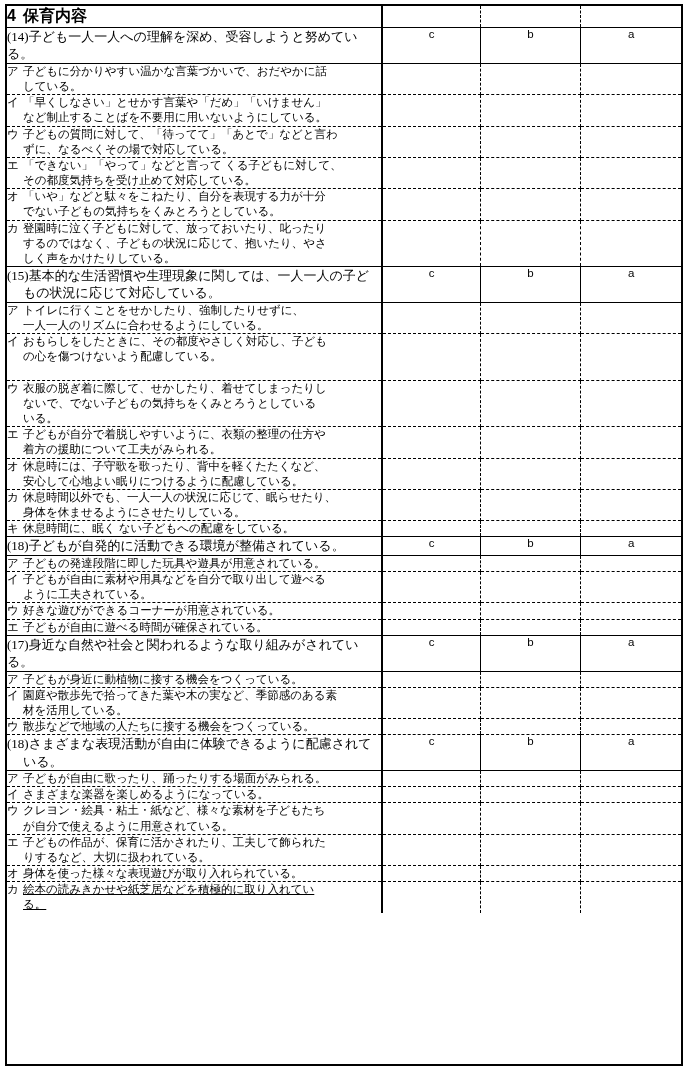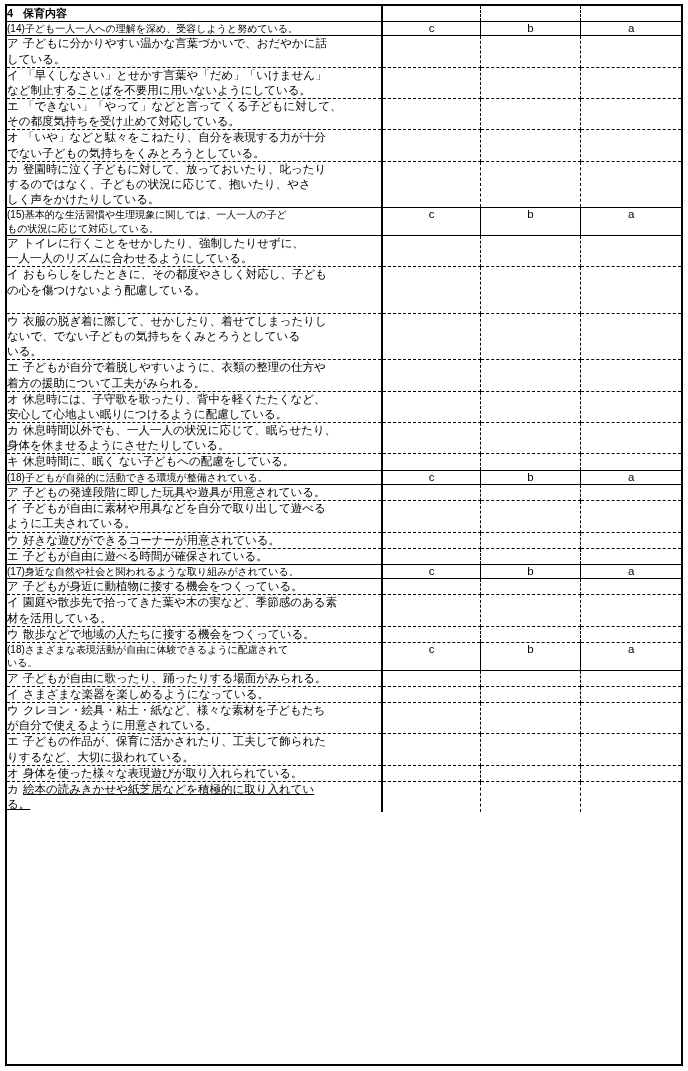--- a/index.html
+++ b/index.html
@@ -58,30 +58,30 @@
     border-bottom:1px solid #000;
     padding-top:1px;
   }
   .hdrcell.last{border-right:none;}
 
   .sectionhdr{
     font-weight:bold;
     padding:2px 2px 2px 3px;
     border-bottom:1px solid #000;
     border-right:2px solid #000;
-    font-size:11px;
+    font-size:16px;
   }
   .sectionhdr .num{display:inline-block;width:16px;}
   .blankhdr{border-bottom:1px solid #000;border-right:1px dashed #000;}
   .blankhdr.last{border-right:none;}
 
   .qrow td{border-top:none;}
-  .qtext{font-size:10px;line-height:1.34;}
+  .qtext{font-size:13px;line-height:1.34;font-family:Liberation Serif, serif;}
   .itemlabel{display:inline-block;width:16px;}
-  .indent{display:block;padding-left:0;}
+  .indent{display:block;padding-left:16px;}
 </style>
 </head>
 <body>
 
 <div id="sheet">
   <div class="outer"></div>
   <table class="grid">
     <colgroup>
       <col class="ctext">
       <col class="ca">
@@ -116,20 +116,29 @@
           <td class="rowtext">
             <div><span class="itemlabel">イ</span><span>「早くしなさい」とせかす言葉や「だめ」「いけません」</span></div>
             <div class="indent">など制止することばを不要用に用いないようにしている。</div>
           </td>
           <td class="cellbox"></td>
           <td class="cellbox"></td>
           <td class="cellbox last"></td>
         </tr>
         <tr>
           <td class="rowtext">
+            <div><span class="itemlabel">ウ</span><span>子どもの質問に対して、「待ってて」「あとで」などと言わ</span></div>
+            <div class="indent">ずに、なるべくその場で対応している。</div>
+          </td>
+          <td class="cellbox"></td>
+          <td class="cellbox"></td>
+          <td class="cellbox last"></td>
+        </tr>
+        <tr>
+          <td class="rowtext">
             <div><span class="itemlabel">エ</span><span>「できない」「やって」などと言って くる子どもに対して、</span></div>
             <div class="indent">その都度気持ちを受け止めて対応している。</div>
           </td>
           <td class="cellbox"></td>
           <td class="cellbox"></td>
           <td class="cellbox last"></td>
         </tr>
         <tr>
           <td class="rowtext">
             <div><span class="itemlabel">オ</span><span>「いや」などと駄々をこねたり、自分を表現する力が十分</span></div>

